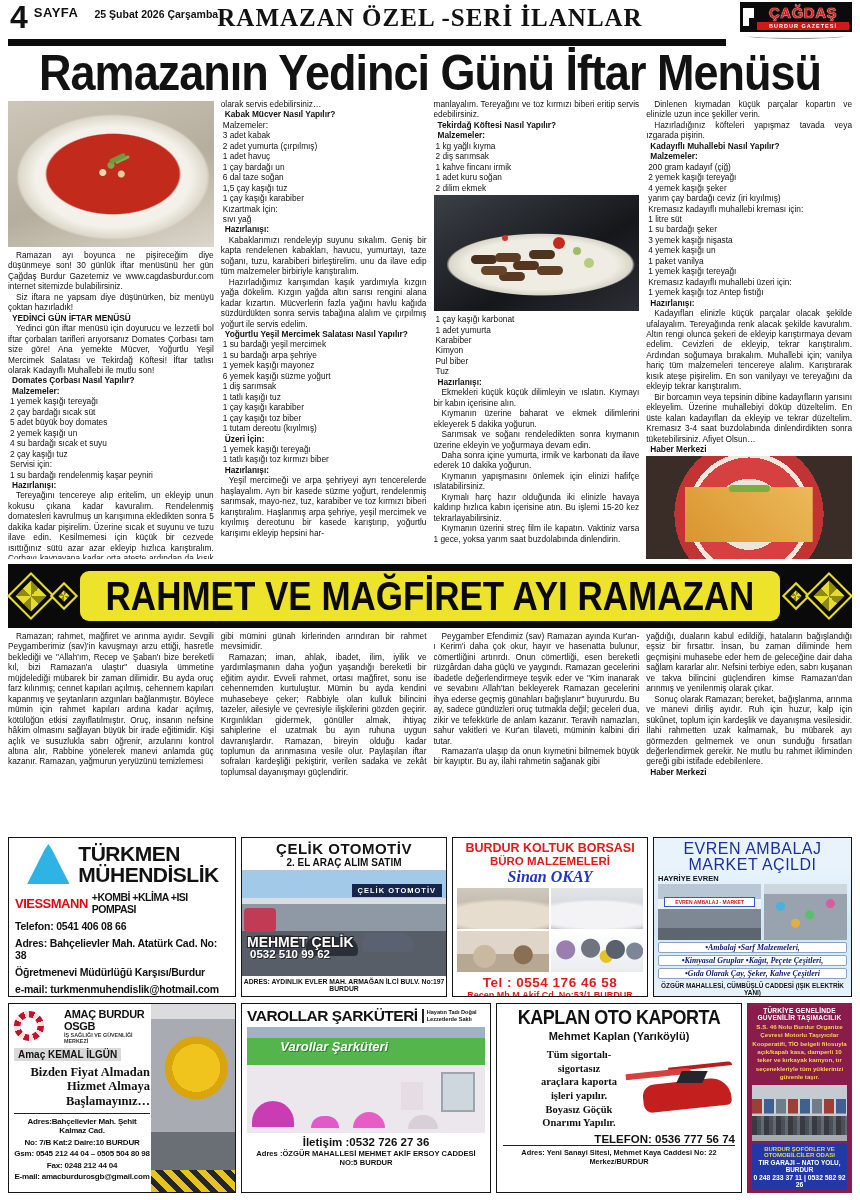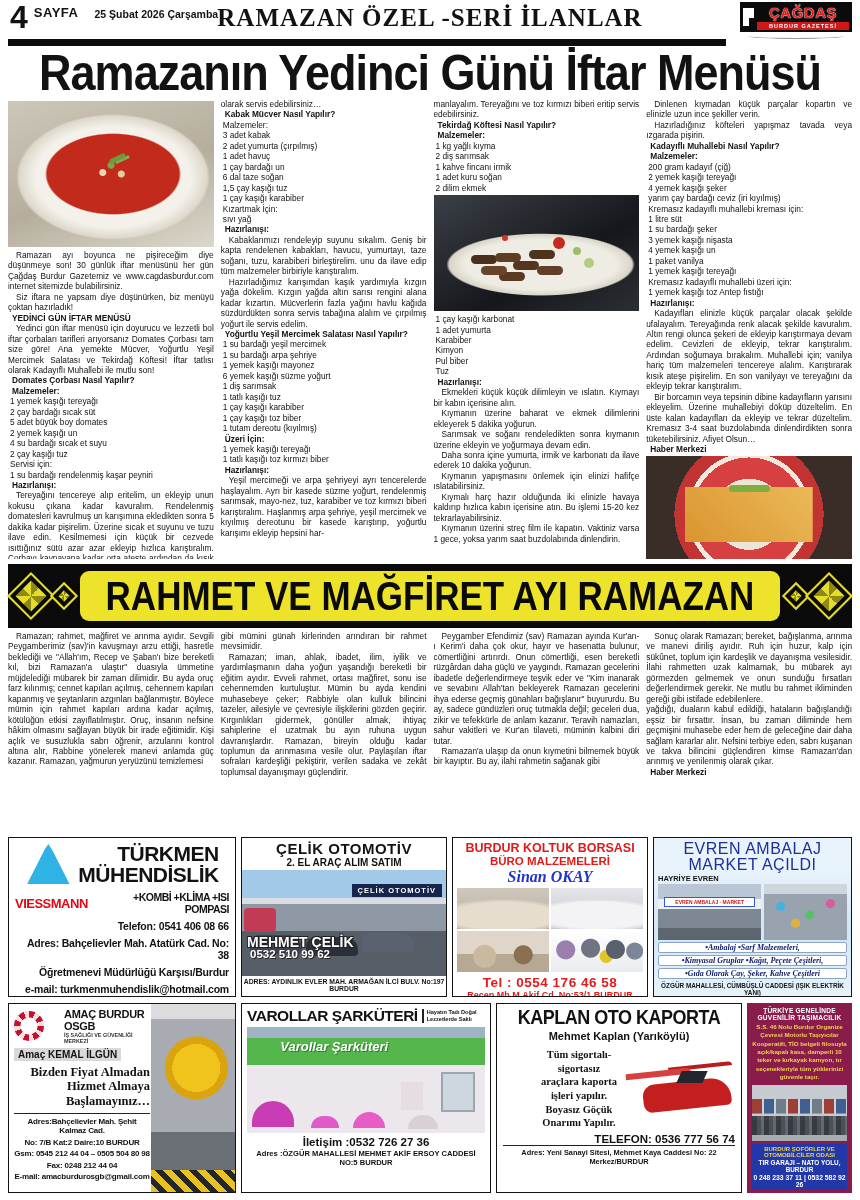--- a/index.html
+++ b/index.html
@@ -89,21 +89,21 @@
   .banner-text{font-size:35px;font-weight:900;letter-spacing:0;color:#0a0a0a;
                display:inline-block;transform:scaleY(1.18);white-space:nowrap;}
 
   
   .ads-row{display:flex;gap:5px;}
   .ads-row1{margin-top:6px;height:160px;}
   .ads-row2{margin-top:6px;height:190px;}
   .ad{border:1.5px solid #141414;background:#fff;box-sizing:border-box;overflow:hidden;position:relative;}
 
   
-  .ad-turkmen{width:228px;padding:5px 6px;text-align:right;}
+  .ad-turkmen{width:228px;padding:5px 6px;text-align:left;}
   .tm-top{display:flex;align-items:center;justify-content:center;gap:7px;}
   .tm-icon{width:46px;height:40px;background:#2fb3e4;display:inline-block;flex:none;
            clip-path:polygon(50% 0,58% 14%,96% 100%,4% 100%,42% 14%);position:relative;}
   .tm-title div{font-size:21px;font-weight:900;line-height:21px;letter-spacing:-.5px;}
   .tm-brandline{margin-top:6px;display:flex;align-items:center;justify-content:center;gap:4px;}
   .tm-brand{color:#e30613;font-weight:900;font-size:13px;letter-spacing:-.5px;}
   .tm-serv{font-weight:800;font-size:10.5px;letter-spacing:-.5px;}
   .tm-line{font-weight:800;font-size:10.5px;margin-top:5px;letter-spacing:-.2px;}
 
   
@@ -387,22 +387,22 @@
       </div>
     <div class="col">
         <div class="para cont">gibi mümini günah kirlerinden arındıran bir rahmet mevsimidir.</div>
         <div class="para">Ramazan; iman, ahlak, ibadet, ilim, iyilik ve yardımlaşmanın daha yoğun yaşandığı bereketli bir eğitim ayıdır. Evveli rahmet, ortası mağfiret, sonu ise cehennemden kurtuluştur. Mümin bu ayda kendini muhasebeye çeker; Rabbiyle olan kulluk bilincini tazeler, ailesiyle ve çevresiyle ilişkilerini gözden geçirir. Kırgınlıkları gidermek, gönüller almak, ihtiyaç sahiplerine el uzatmak bu ayın ruhuna uygun davranışlardır. Ramazan, bireyin olduğu kadar toplumun da arınmasına vesile olur. Paylaşılan iftar sofraları kardeşliği pekiştirir, verilen sadaka ve zekât toplumsal dayanışmayı güçlendirir.</div>
       </div>
     <div class="col">
         <div class="para">Peygamber Efendimiz (sav) Ramazan ayında Kur'an-ı Kerim'i daha çok okur, hayır ve hasenatta bulunur, cömertliğini artırırdı. Onun cömertliği, esen bereketli rüzgârdan daha güçlü ve yaygındı. Ramazan gecelerini ibadetle değerlendirmeye teşvik eder ve "Kim inanarak ve sevabını Allah'tan bekleyerek Ramazan gecelerini ihya ederse geçmiş günahları bağışlanır" buyururdu. Bu ay, sadece gündüzleri oruç tutmakla değil; geceleri dua, zikir ve tefekkürle de anlam kazanır. Teravih namazları, sahur vakitleri ve Kur'an tilaveti, müminin kalbini diri tutar.</div>
         <div class="para">Ramazan'a ulaşıp da onun kıymetini bilmemek büyük bir kayıptır. Bu ay, ilahi rahmetin sağanak gibi</div>
       </div>
     <div class="col">
+        <div class="para cont">yağdığı, duaların kabul edildiği, hataların bağışlandığı eşsiz bir fırsattır. İnsan, bu zaman diliminde hem geçmişini muhasebe eder hem de geleceğine dair daha sağlam kararlar alır. Nefsini terbiye eden, sabrı kuşanan ve takva bilincini güçlendiren kimse Ramazan'dan arınmış ve yenilenmiş olarak çıkar.</div>
         <div class="para">Sonuç olarak Ramazan; bereket, bağışlanma, arınma ve manevi diriliş ayıdır. Ruh için huzur, kalp için sükûnet, toplum için kardeşlik ve dayanışma vesilesidir. İlahi rahmetten uzak kalmamak, bu mübarek ayı görmezden gelmemek ve onun sunduğu fırsatları değerlendirmek gerekir. Ne mutlu bu rahmet ikliminden gereği gibi istifade edebilenlere.</div>
-        <div class="para cont">yağdığı, duaların kabul edildiği, hataların bağışlandığı eşsiz bir fırsattır. İnsan, bu zaman diliminde hem geçmişini muhasebe eder hem de geleceğine dair daha sağlam kararlar alır. Nefsini terbiye eden, sabrı kuşanan ve takva bilincini güçlendiren kimse Ramazan'dan arınmış ve yenilenmiş olarak çıkar.</div>
         <div class="subhead">Haber Merkezi</div>
       </div>
   </div>
 
   <div class="ads-row ads-row1">
 
     <div class="ad ad-turkmen">
       <div class="tm-top">
         <span class="tm-icon"></span>
         <div class="tm-title">

